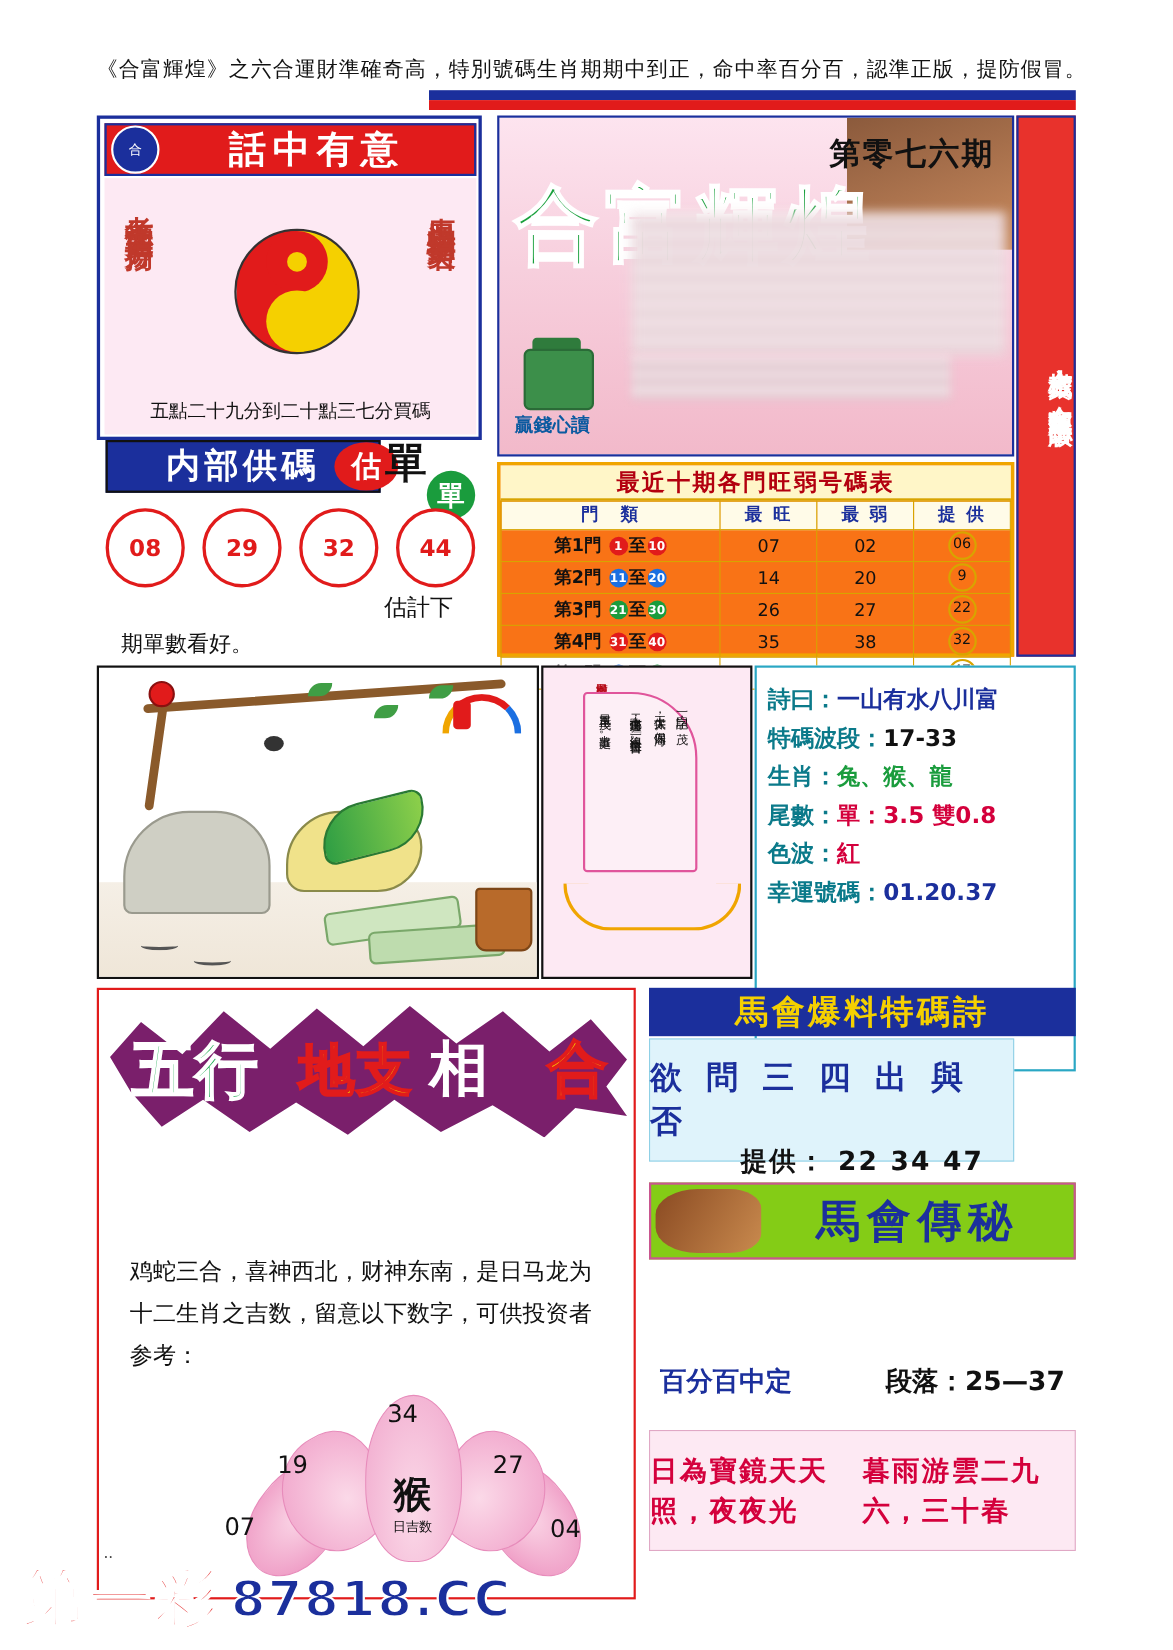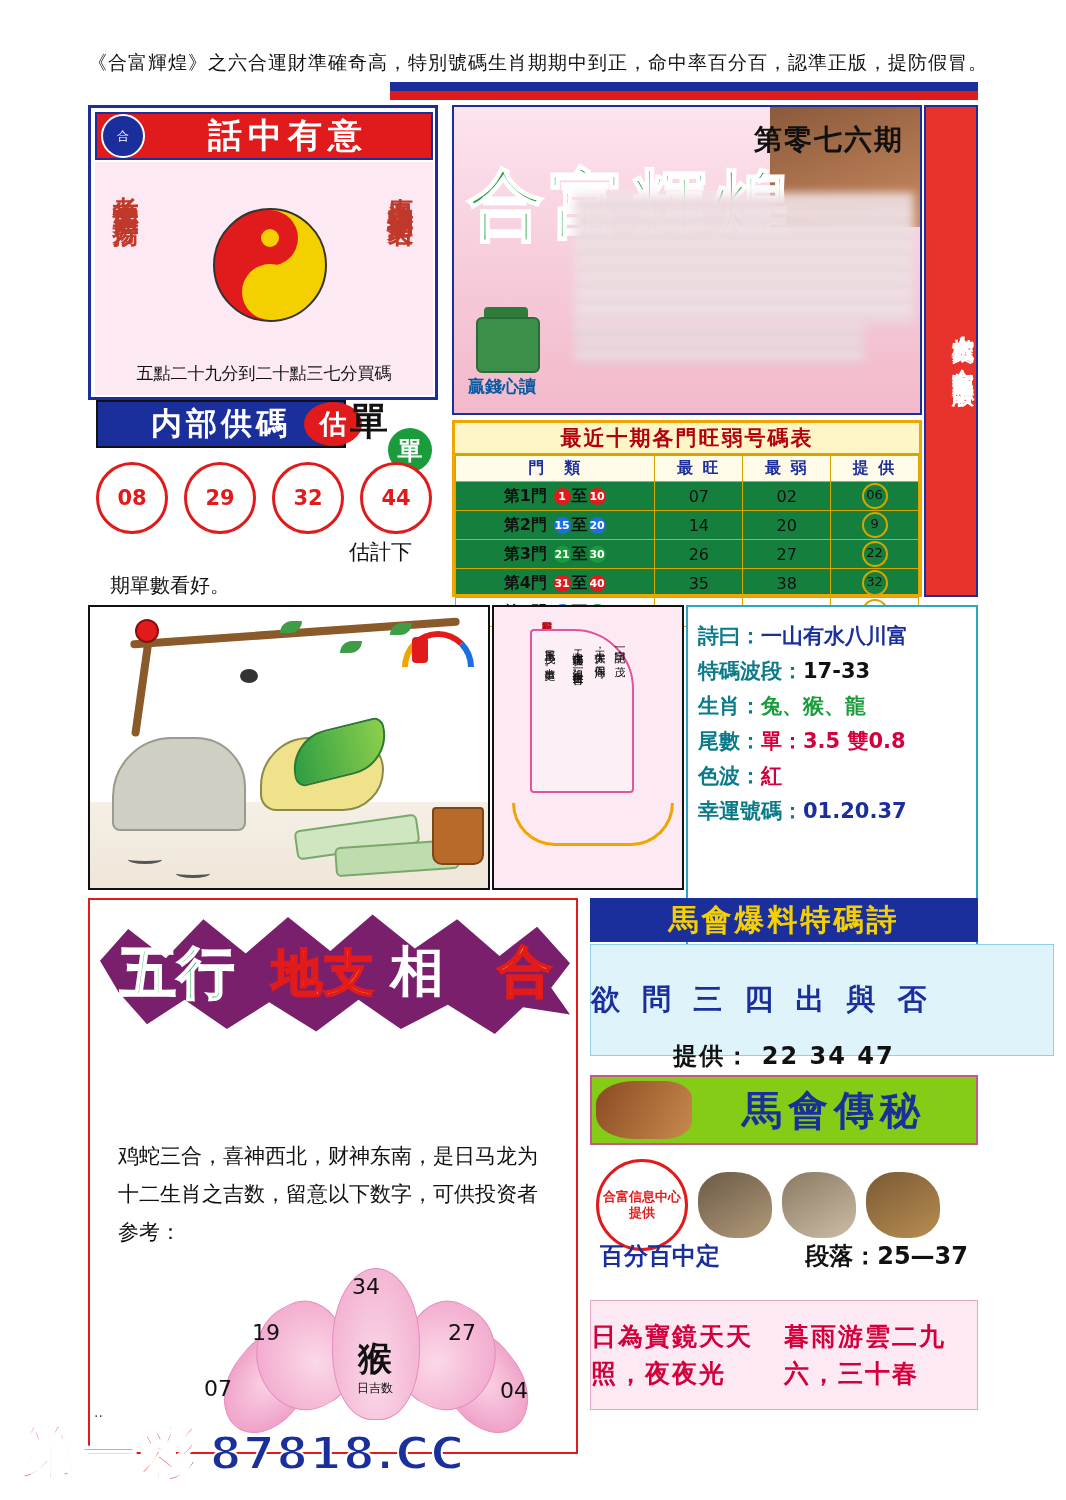--- a/index.html
+++ b/index.html
@@ -147,21 +147,21 @@
     border:2px solid #1b2f9c;background:#e8322c;box-sizing:border-box;
     color:#fff;font-size:22px;font-weight:bold;
     writing-mode:vertical-rl;text-orientation:upright;
     display:flex;align-items:flex-start;justify-content:center;
     padding-top:8px;letter-spacing:2px;line-height:1.15;
   }
 
   
   .tenwrap{
     position:absolute;left:452px;top:420px;width:470px;height:177px;
-    border:3px solid #f0a500;background:#15803d;box-sizing:border-box;
+    border:3px solid #f0a500;background:#f97316;box-sizing:border-box;
   }
   .ten-head{
     height:30px;background:#fff6c8;border-bottom:2px solid #d8a400;
     display:flex;align-items:center;justify-content:center;
     font-size:21px;font-weight:bold;color:#b3000f;letter-spacing:2px;
   }
   table.ten{width:100%;border-collapse:collapse;font-size:16px;}
   table.ten th,table.ten td{
     border:1px solid #d8a400;text-align:center;height:23px;color:#111;
   }
@@ -317,23 +317,23 @@
   .n07{left:-6px;top:108px;}
   .n04{left:290px;top:110px;}
 
   
   .mh-head{
     position:absolute;left:590px;top:898px;width:388px;height:44px;
     background:#1b2f9c;color:#f5d000;font-size:30px;font-weight:bold;
     display:flex;align-items:center;justify-content:center;letter-spacing:3px;
   }
   .mh-poem{
-    position:absolute;left:590px;top:944px;width:464px;height:112px;
+    position:absolute;left:590px;top:944px;width:332px;height:112px;
     background:#dff3fb;border:1px solid #8fd0e6;box-sizing:border-box;
-    display:flex;flex-direction:column;justify-content:center;
+    display:flex;flex-direction:column;align-items:center;justify-content:center;
   }
   .mh-line{font-size:29px;font-weight:bold;color:#1b2f9c;letter-spacing:6px;}
   .mh-sup{
     position:absolute;left:590px;top:1040px;width:388px;text-align:center;
     font-size:24px;color:#111;font-weight:bold;letter-spacing:2px;
   }
 
   .mhcm{
     position:absolute;left:590px;top:1075px;width:388px;height:70px;
     background:#84cc16;border:2px solid #c9568f;box-sizing:border-box;
@@ -461,21 +461,21 @@
             <span>第1門</span>
             <span class="mini mred">1</span>至<span class="mini mred">10</span>
           </td>
           <td>07</td>
           <td>02</td>
           <td><span class="circ">06</span></td>
         </tr>
         <tr>
           <td class="mcell">
             <span>第2門</span>
-            <span class="mini mblue">15</span>至<span class="mini mblue">20</span>
+            <span class="mini mblue">11</span>至<span class="mini mblue">20</span>
           </td>
           <td>14</td>
           <td>20</td>
           <td><span class="circ">9</span></td>
         </tr>
         <tr>
           <td class="mcell">
             <span>第3門</span>
             <span class="mini mgreen">21</span>至<span class="mini mgreen">30</span>
           </td>
@@ -585,29 +585,20 @@
   <div class="mh-poem">
     <div class="mh-line">欲 問 三 四 出 與 否</div>
   </div>
   <div class="mh-sup">提供： 22  34  47</div>
 
   <div class="mhcm">
     <div class="horse"></div>
     <div class="mhcm-t">馬會傳秘</div>
   </div>
 
-  <div class="zodiac">
-    <div class="zstamp">
-      <span>合富信息中心</span>
-      <span>提供</span>
-    </div>
-    <div class="zanimal"></div>
-    <div class="zanimal rabbit"></div>
-    <div class="zanimal horse2"></div>
-  </div>
 
   <div class="bfb">
     <span>百分百中定</span>
     <span class="seg">段落：25—37</span>
   </div>
 
   <div class="redpoem">
     <div>日為寶鏡天天照，夜夜光</div>
     <div>暮雨游雲二九六，三十春</div>
   </div>

